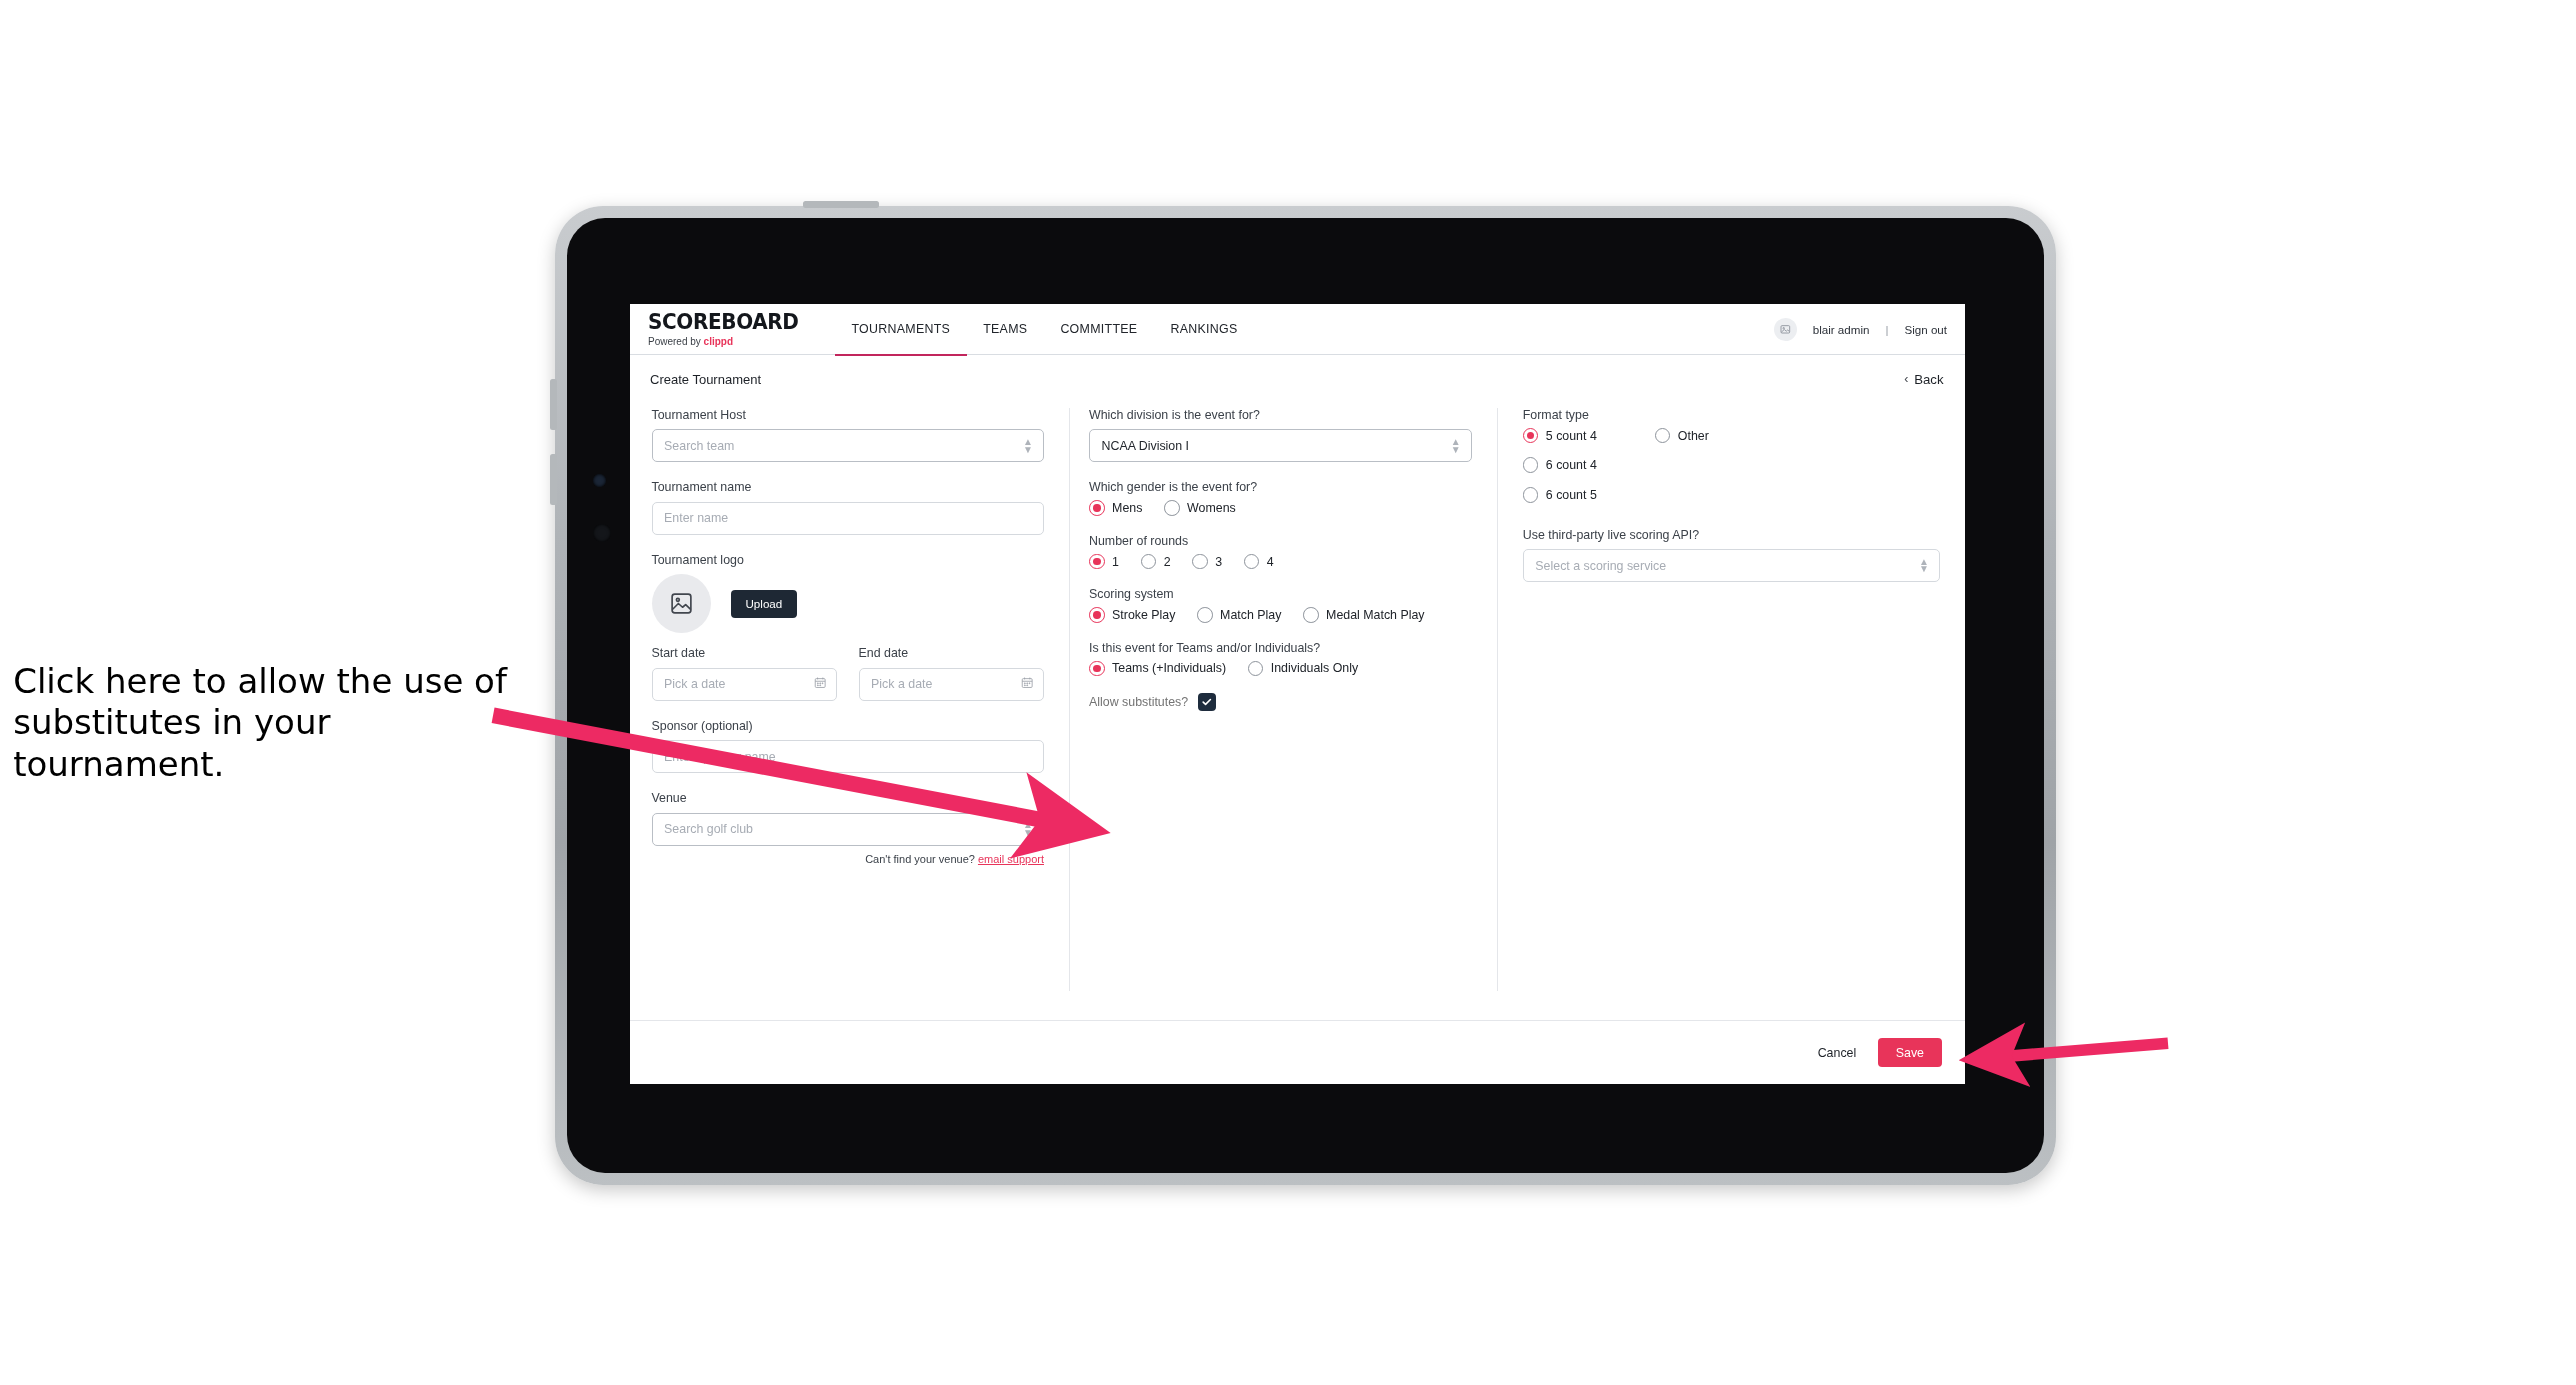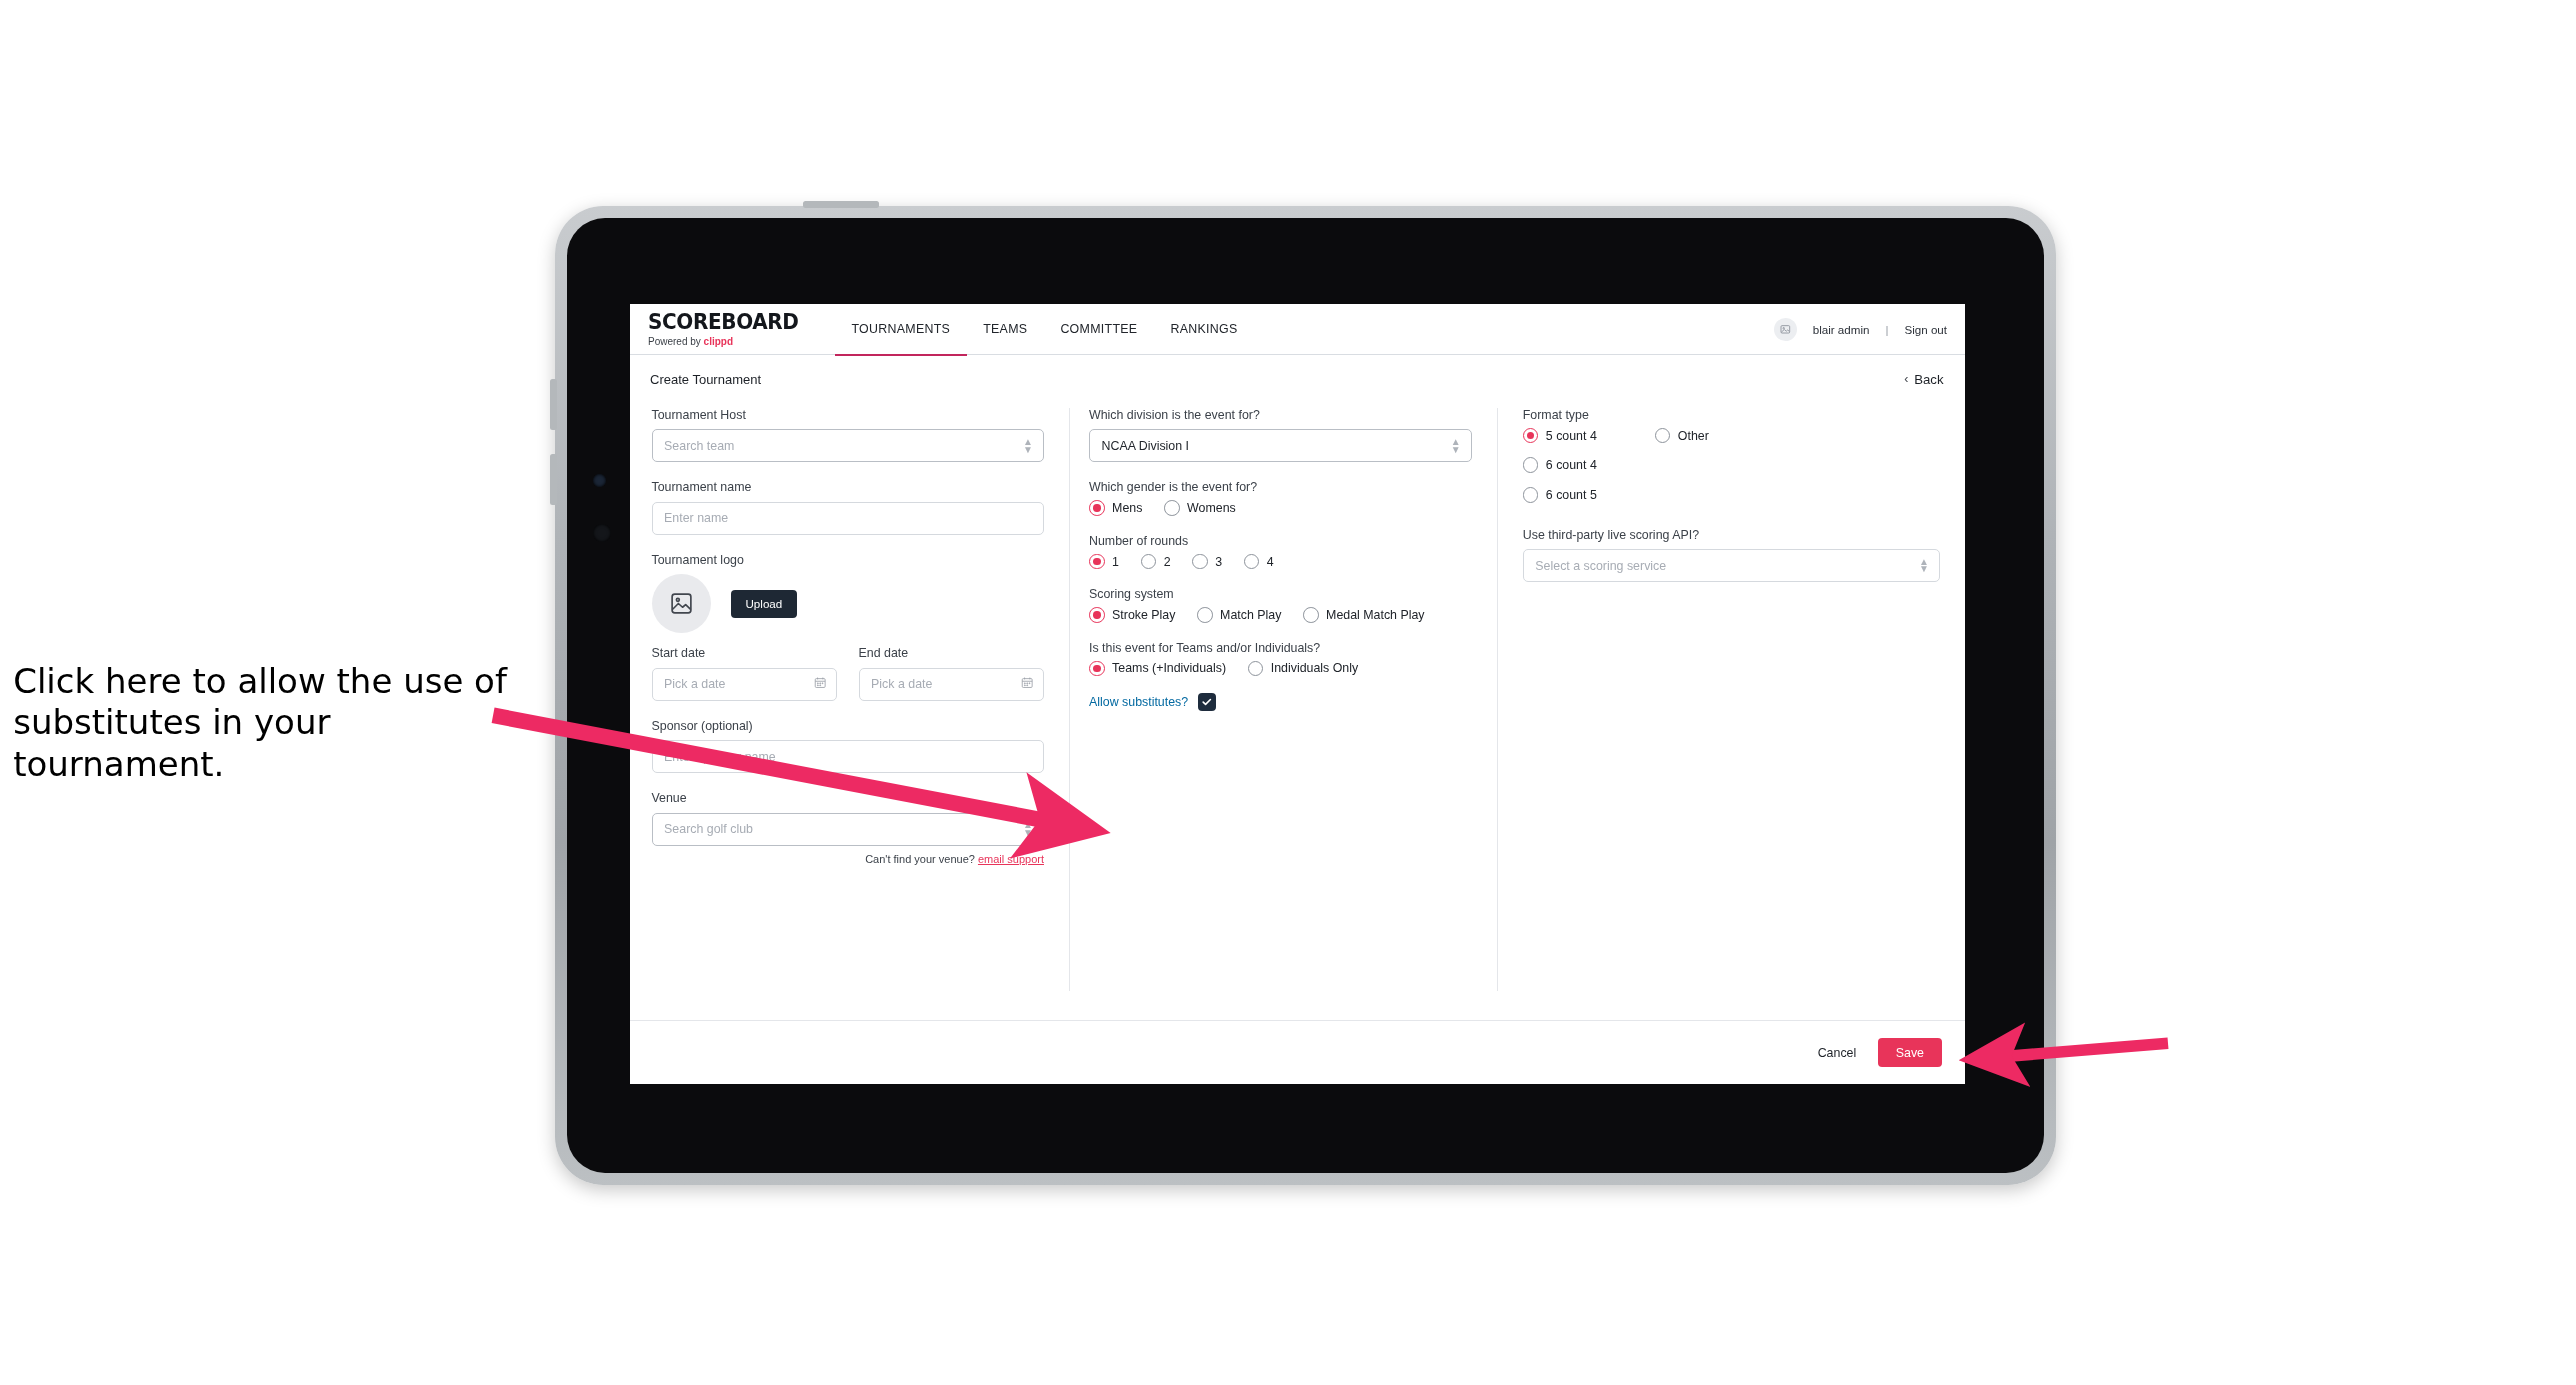--- a/index.html
+++ b/index.html
@@ -150,21 +150,21 @@
   .radio.on::after {
     content: ""; width: 7.4px; height: 7.4px; border-radius: 50%; background: #e8345a;
   }
   .radio-label { font-size: 12.4px; color: #20242a; }
 
   
   #format-grid { display: grid; grid-template-columns: 132px 1fr; row-gap: 14px; }
 
   
   #subs-row { display: flex; align-items: center; gap: 10px; margin-top: 16.5px; }
-  #subs-label { font-size: 12.4px; color: #0369a1; }
+  #subs-label { font-size: 12.4px; color: #737373; }
   #subs-check {
     width: 18px; height: 18px; border-radius: 4.1px; background: #1e2c3d;
     display: flex; align-items: center; justify-content: center; cursor: pointer;
   }
   #subs-check svg { display: block; }
 
   
   #app-footer {
     position: absolute; left: 0; right: 0; bottom: 0; height: 64px;
     border-top: 0.8px solid #e4e6ea; background: #fff;

